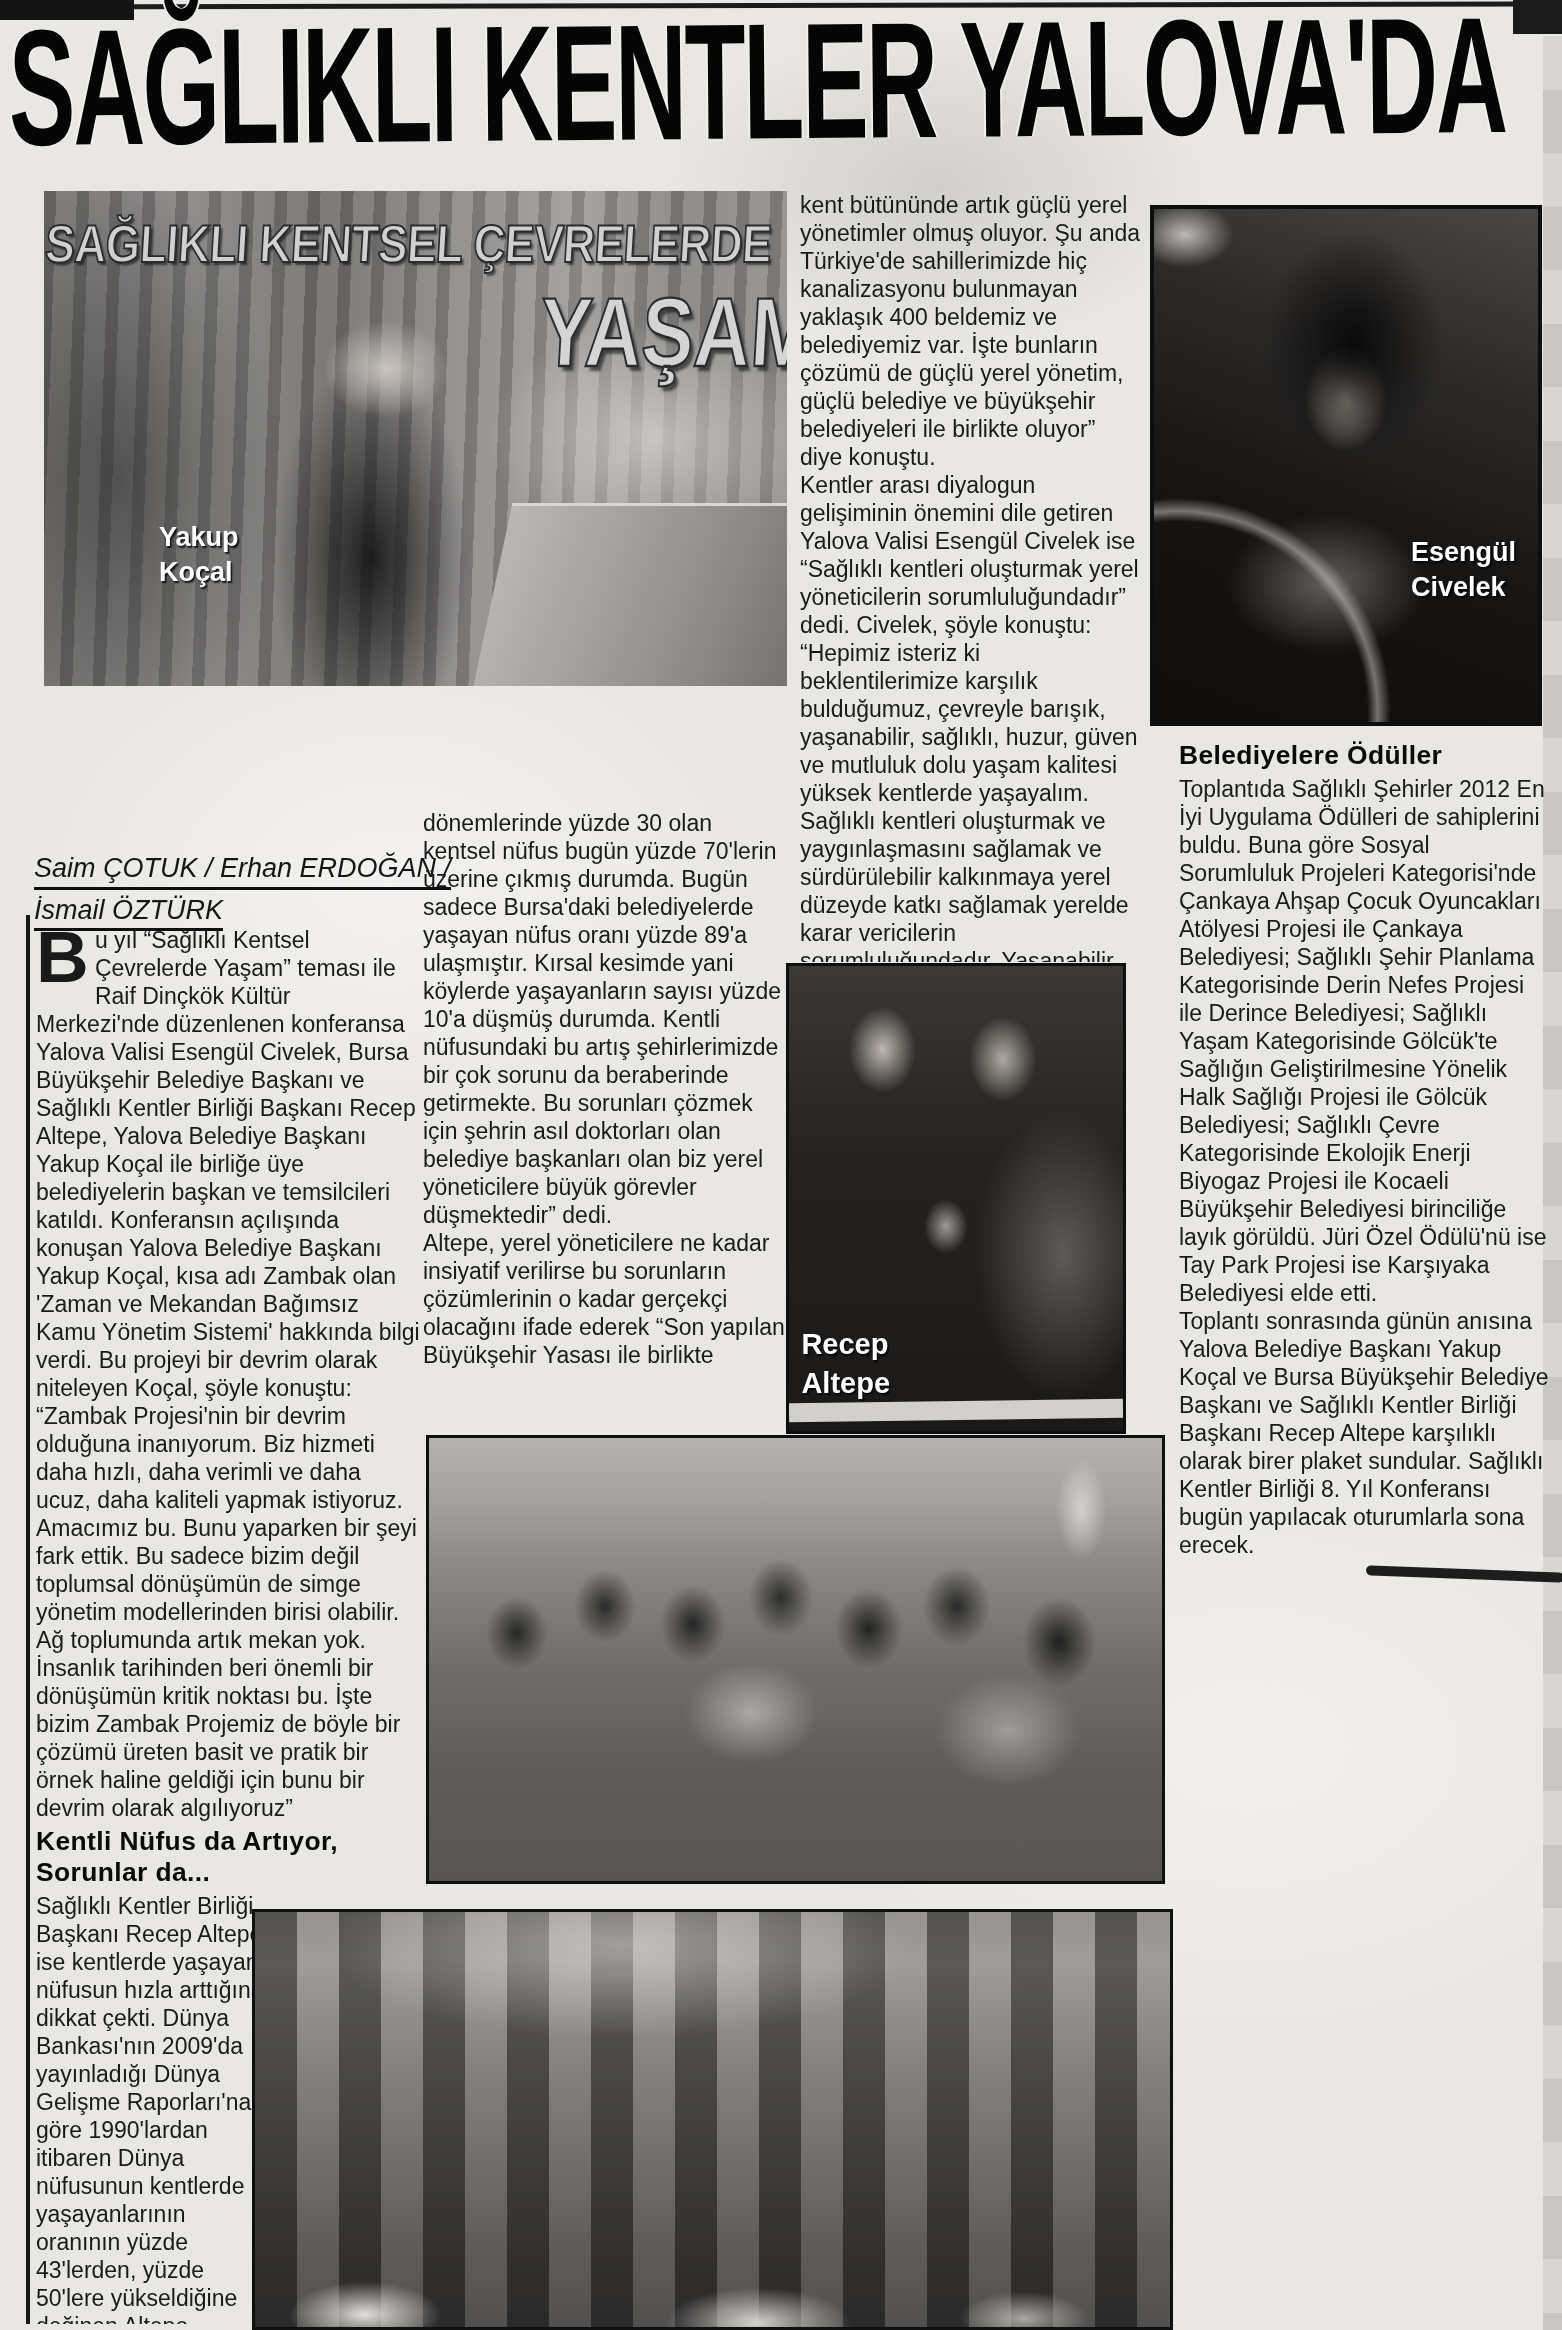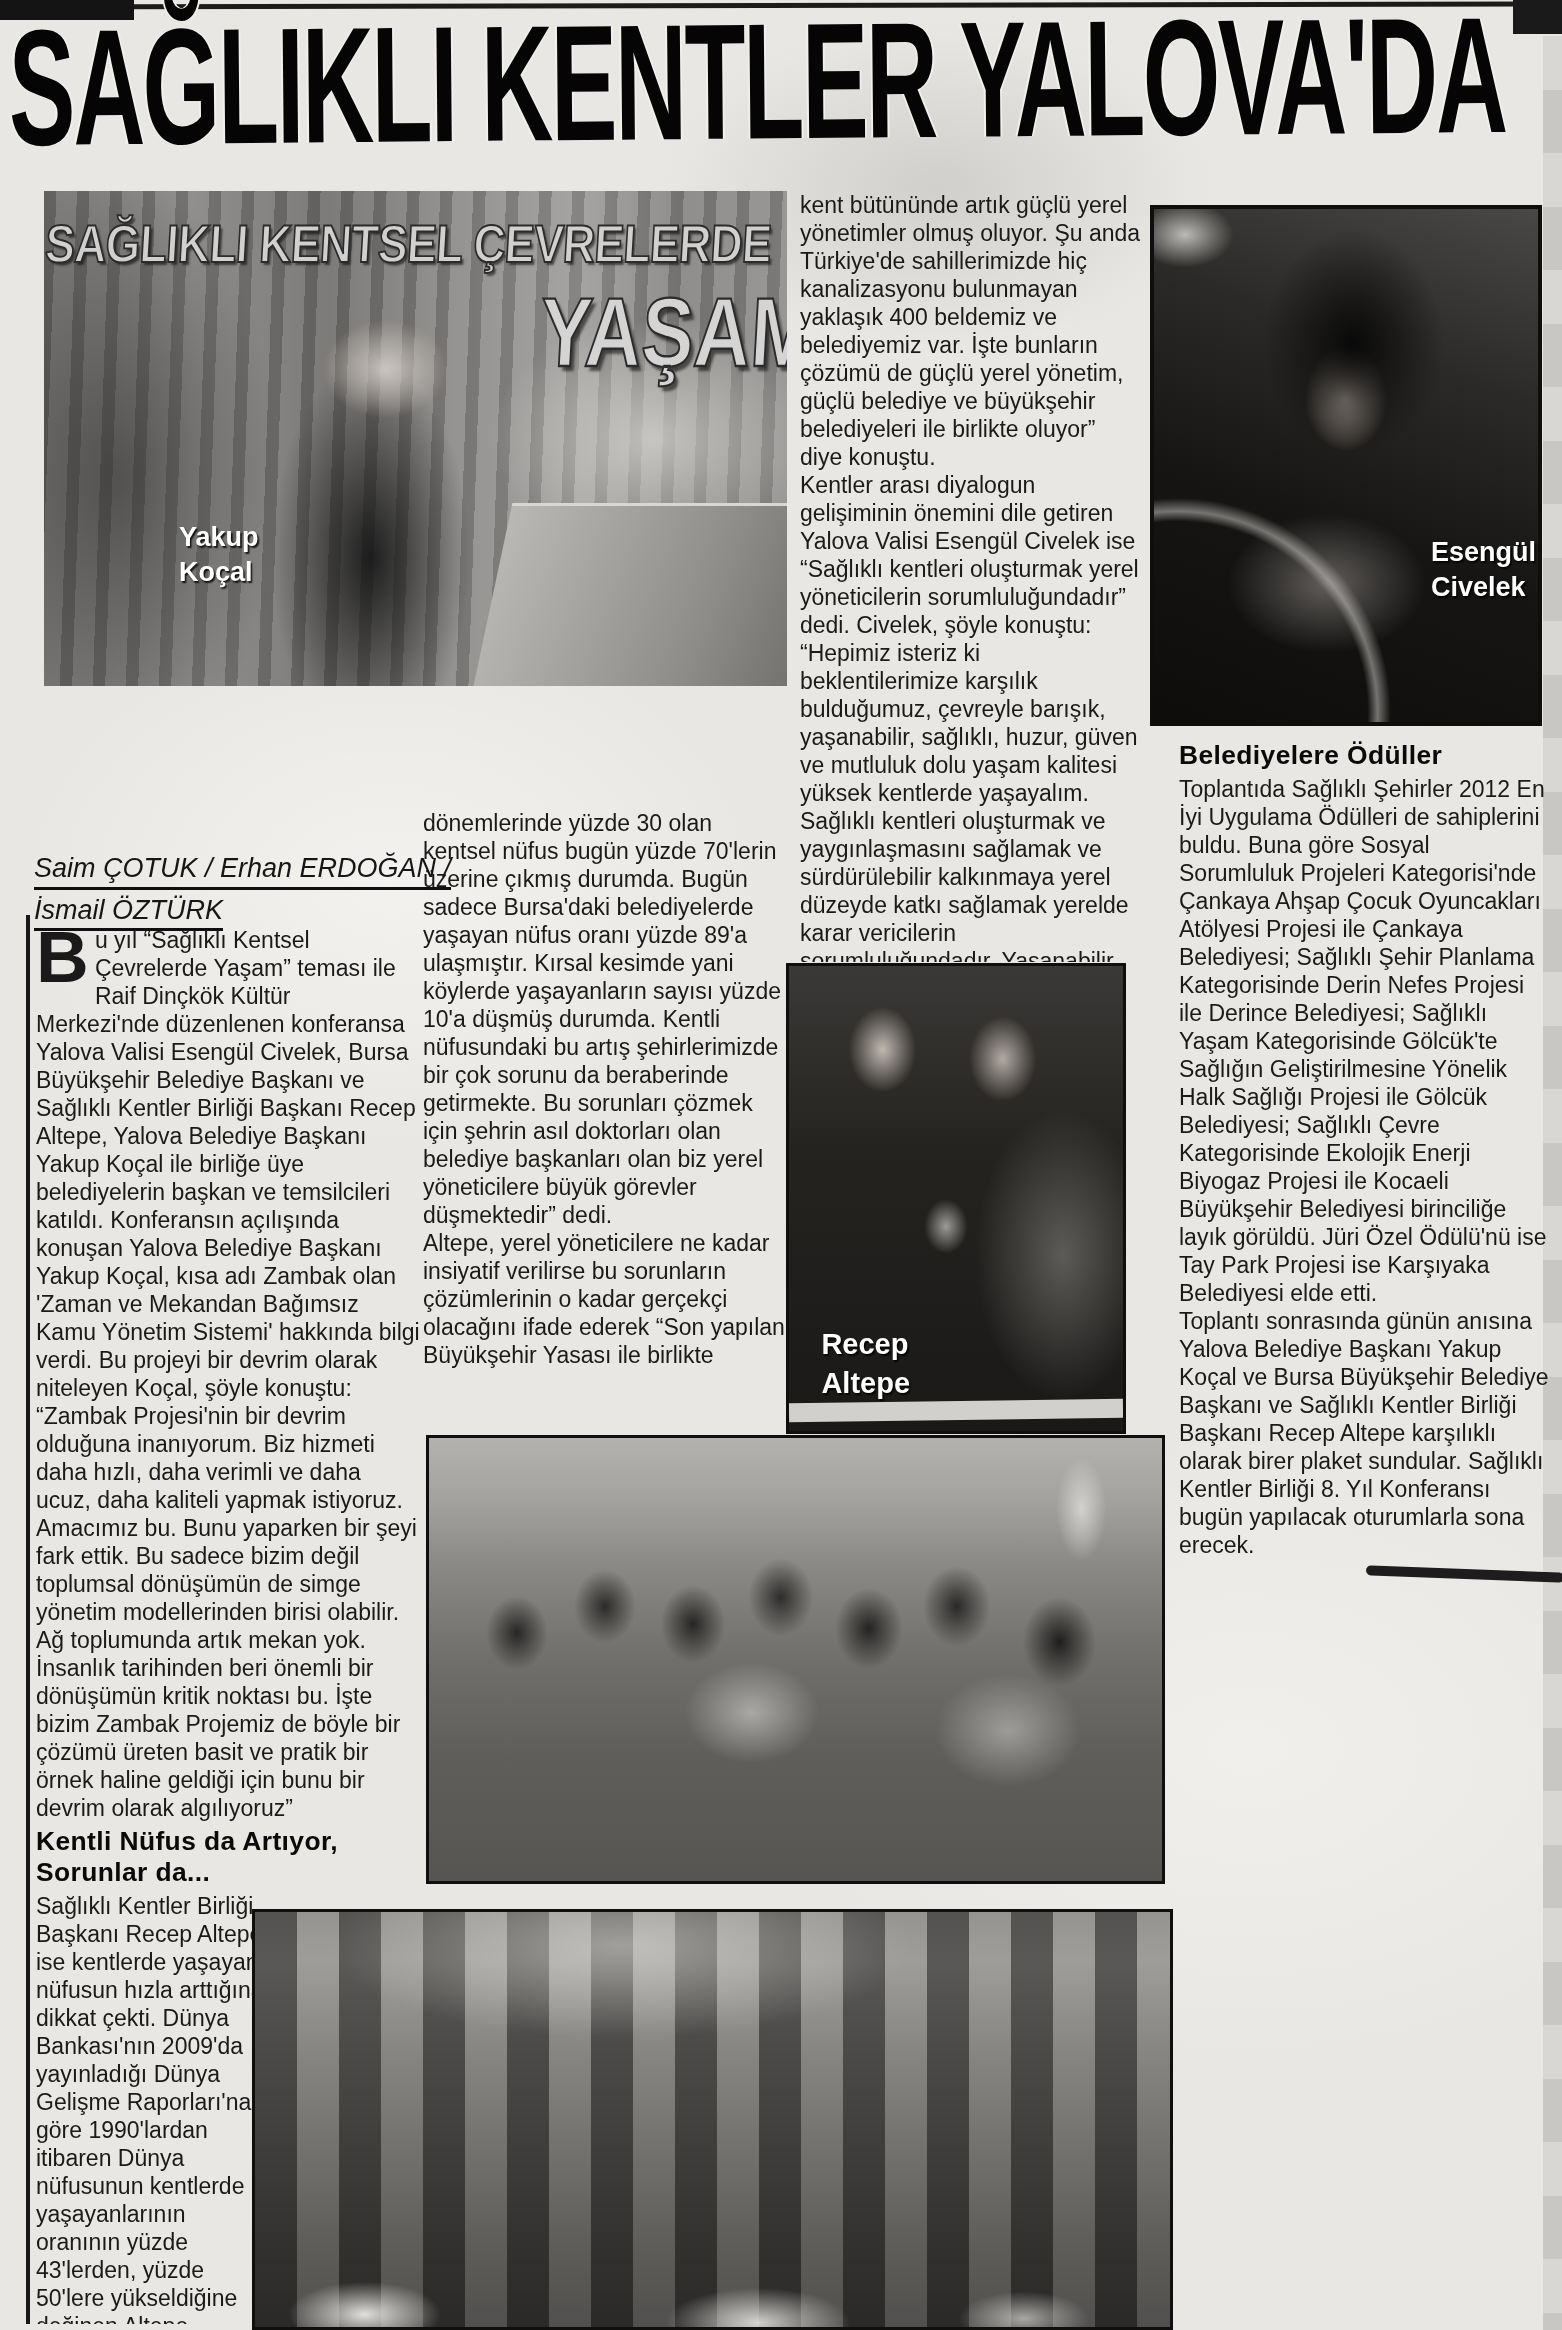--- a/index.html
+++ b/index.html
@@ -48,21 +48,21 @@
     left:3.1px;top:26.4px;white-space:nowrap;font-weight:700;font-size:53px;line-height:54px;
     color:#d0d0d0;-webkit-text-stroke:1.9px #2b2b2b;text-shadow:3.1px 3.1px 2.3px rgba(0,0,0,.55);
     transform:scaleX(.84) skewX(-4deg);transform-origin:left top;letter-spacing:-0.8px;
   }
   .overlay-yasam{
     left:499px;top:92px;white-space:nowrap;font-weight:700;font-size:98px;line-height:98px;
     color:#d4d4d4;-webkit-text-stroke:2.3px #2b2b2b;text-shadow:4.7px 4.7px 3.1px rgba(0,0,0,.55);
     transform:scaleX(.8) skewX(-4deg);transform-origin:left top;
   }
   .pcaption{font-weight:700;font-size:27px;line-height:35px;color:#fff;
-    text-shadow:1.6px 1.6px 1.6px rgba(0,0,0,.85);margin-left:20px;}
+    text-shadow:1.6px 1.6px 1.6px rgba(0,0,0,.85);}
   .cap-yakup{left:115px;top:329px;}
   .photo-esengul{
     left:1150px;top:205px;width:392px;height:521px;border:4.7px solid #0e0e0e;box-sizing:border-box;
     background:
       radial-gradient(ellipse 70px 47px at 8% 5%, rgba(212,210,206,.85), transparent 70%),
       radial-gradient(ellipse 334px 334px at 6% 98%, transparent 57%, rgba(198,196,192,.55) 60%, transparent 64%),
       radial-gradient(ellipse 120px 151px at 52% 26%, rgba(8,8,8,.95), transparent 75%),
       radial-gradient(ellipse 59px 75px at 50% 37%, rgba(192,182,172,.9), transparent 70%),
       radial-gradient(ellipse 132px 93px at 45% 73%, rgba(172,167,162,.5), transparent 75%),
       linear-gradient(200deg,#4a4846 0%,#2c2a28 30%,#161514 60%,#0e0d0c 100%);

